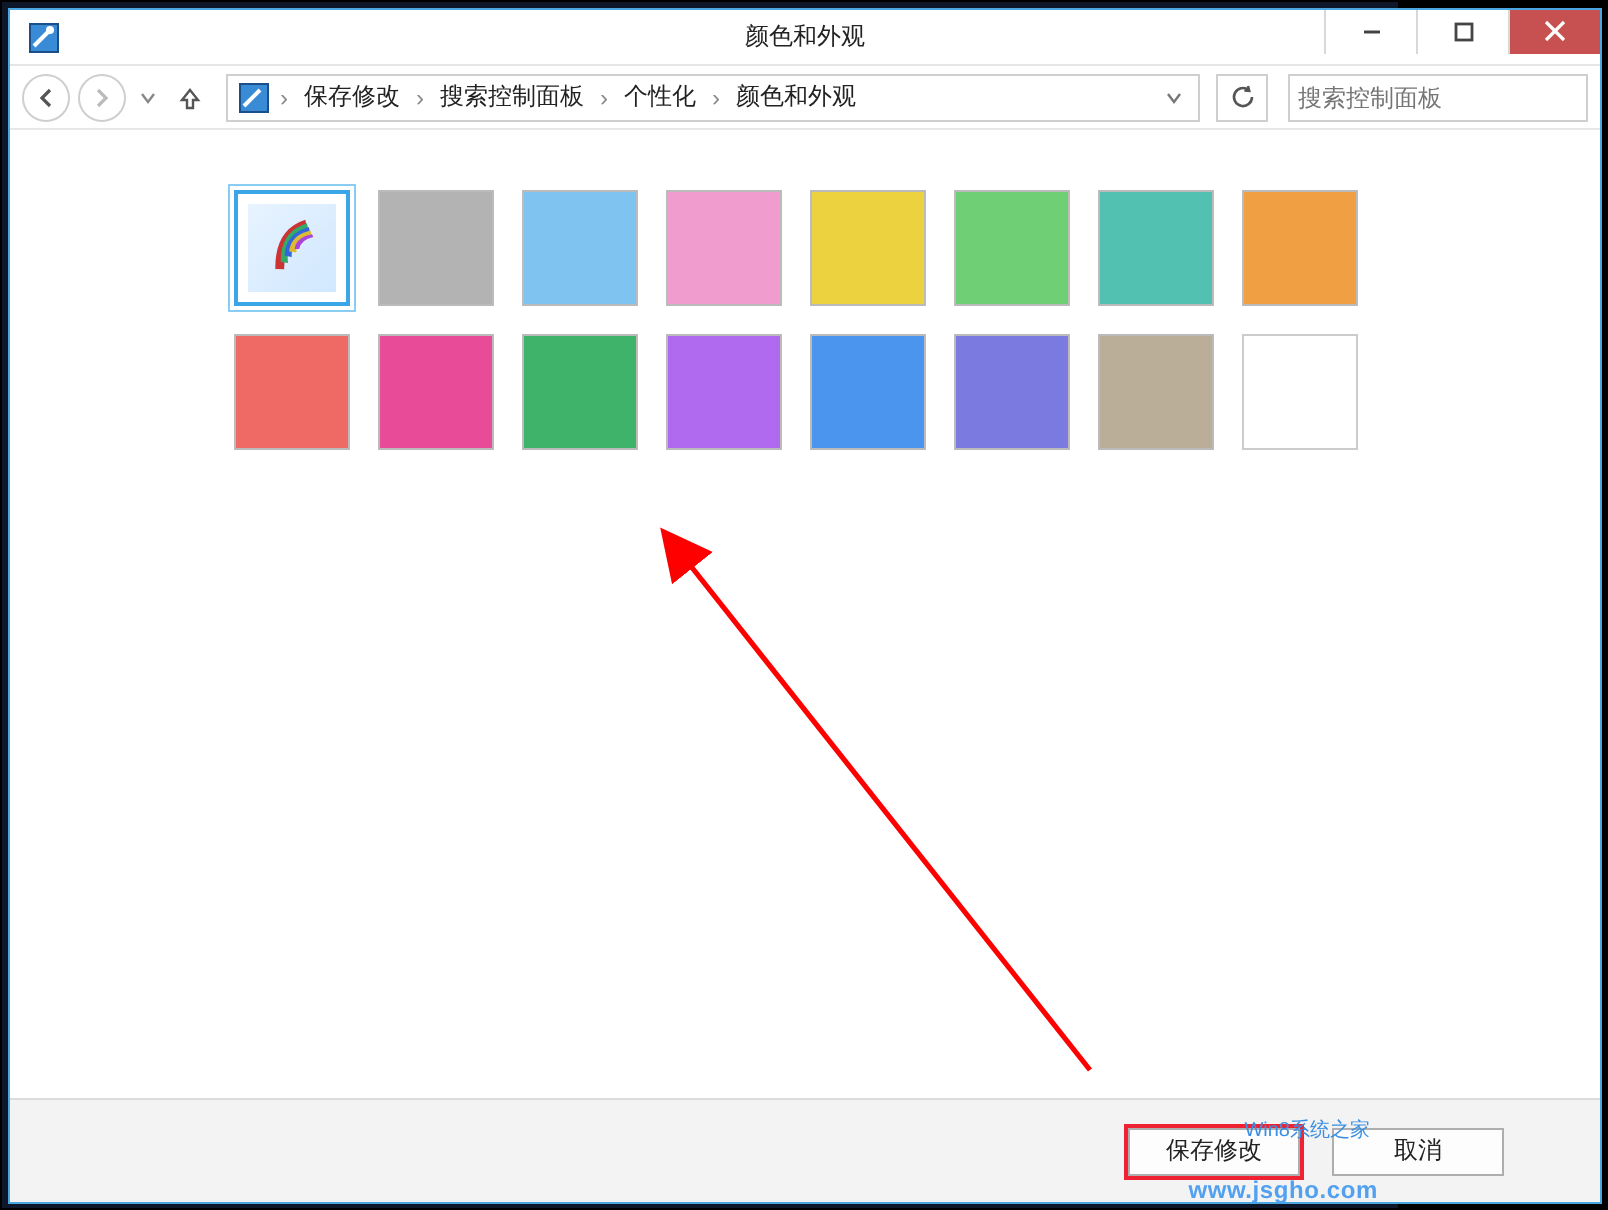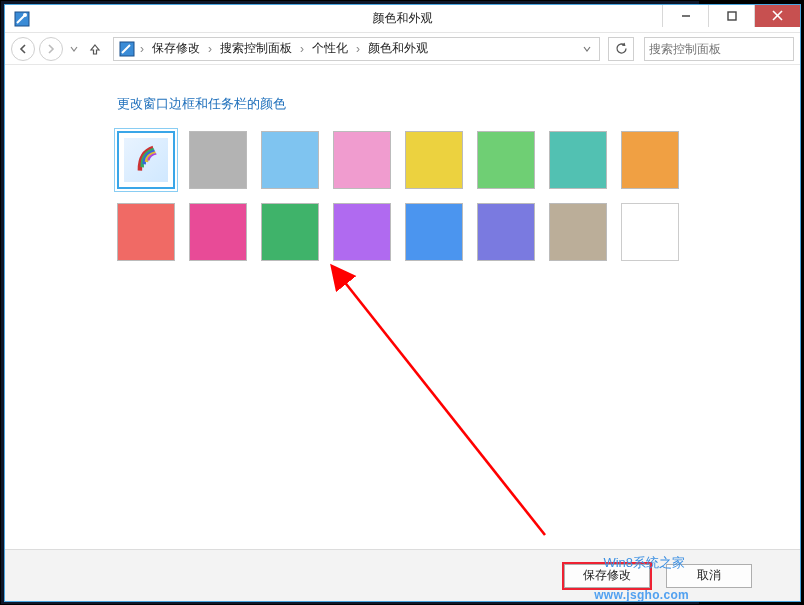--- a/index.html
+++ b/index.html
@@ -38,21 +38,21 @@
   .swatch.selected .inner { width: 44px; height: 44px; background: linear-gradient(135deg,#e8f3ff,#d0e8ff); display:flex; align-items:center; justify-content:center;}
   
   .bottombar { position:absolute; left:0; right:0; bottom:0; height:52px; border-top:1px solid #dcdcdc; background:#f3f3f3; display:flex; align-items:center; justify-content:flex-end; padding-right:48px; gap:16px;}
   .btn { min-width:86px; height:24px; border:1px solid #aeaeae; background:#fdfdfd; display:flex; align-items:center; justify-content:center; font-size:12px; color:#222; padding:0 10px;}
   .btn-highlight { box-shadow: 0 0 0 2px #e23; }
   
   .arrow-svg { position:absolute; left:0; top:0; pointer-events:none; }
   
   .watermark1 { position:absolute; right:38px; bottom:14px; font-size:26px; font-weight:700; font-style:italic; background:linear-gradient(#7fd04a,#47a61a); -webkit-background-clip:text; background-clip:text; color:transparent; -webkit-text-stroke:1px #fff; letter-spacing:2px; pointer-events:none;}
   .watermark2 { position:absolute; right:10px; bottom:2px; font-size:12px; font-weight:700; color:#52a1f0; pointer-events:none; letter-spacing:0.3px;}
-  .watermark3 { position:absolute; right:14px; bottom:32px; font-size:13px; color:#3b8fe2; pointer-events:none;}
+  .watermark3 { position:absolute; right:14px; bottom:32px; font-size:10px; color:#3b8fe2; pointer-events:none;}
 </style>
 </head>
 <body>
 
 <div class="outer">
   <div class="window">
 
     <div class="titlebar">
       <span class="titlebar-icon">
         <svg width="16" height="16" viewBox="0 0 16 16">
@@ -130,21 +130,20 @@
             <path d="M9 1 L9.6 3.4 L7.2 3.2" fill="none" stroke="#555" stroke-width="1.3"></path>
           </svg>
       </div>
       <div class="searchbox">
         <input placeholder="搜索控制面板" style="">
 
       </div>
     </div>
 
     <div class="content">
-      <div class="heading">更改窗口边框和任务栏的颜色</div>
       <div class="swatch-grid">
         <div class="swatch-row" id="row1">
             <div class="swatch selected">
               <div class="inner">
                 <svg width="36" height="36" viewBox="0 0 36 36">
                   <g transform="rotate(-25 18 18)">
                     <path d="M6 24 Q14 6 30 8 L28 16 Q16 12 10 26 Z" fill="#c33"></path>
                     <path d="M10 22 Q16 8 30 10 L29 14 Q18 10 13 24 Z" fill="#3a6"></path>
                     <path d="M13 20 Q18 10 30 12 L29.5 15 Q20 12 16 22 Z" fill="#36d"></path>
                     <path d="M16 19 Q20 12 30 14 L29.8 16 Q22 14 19 21 Z" fill="#db3"></path>

